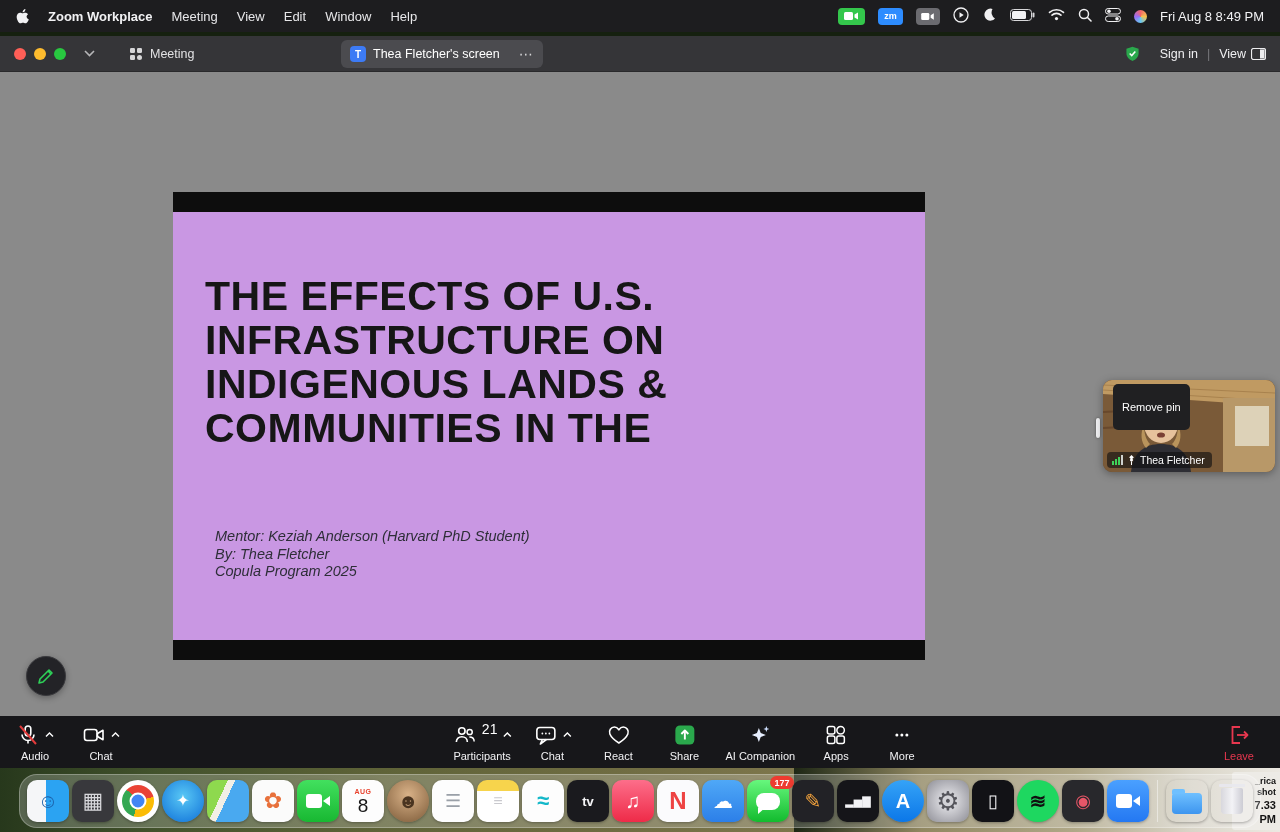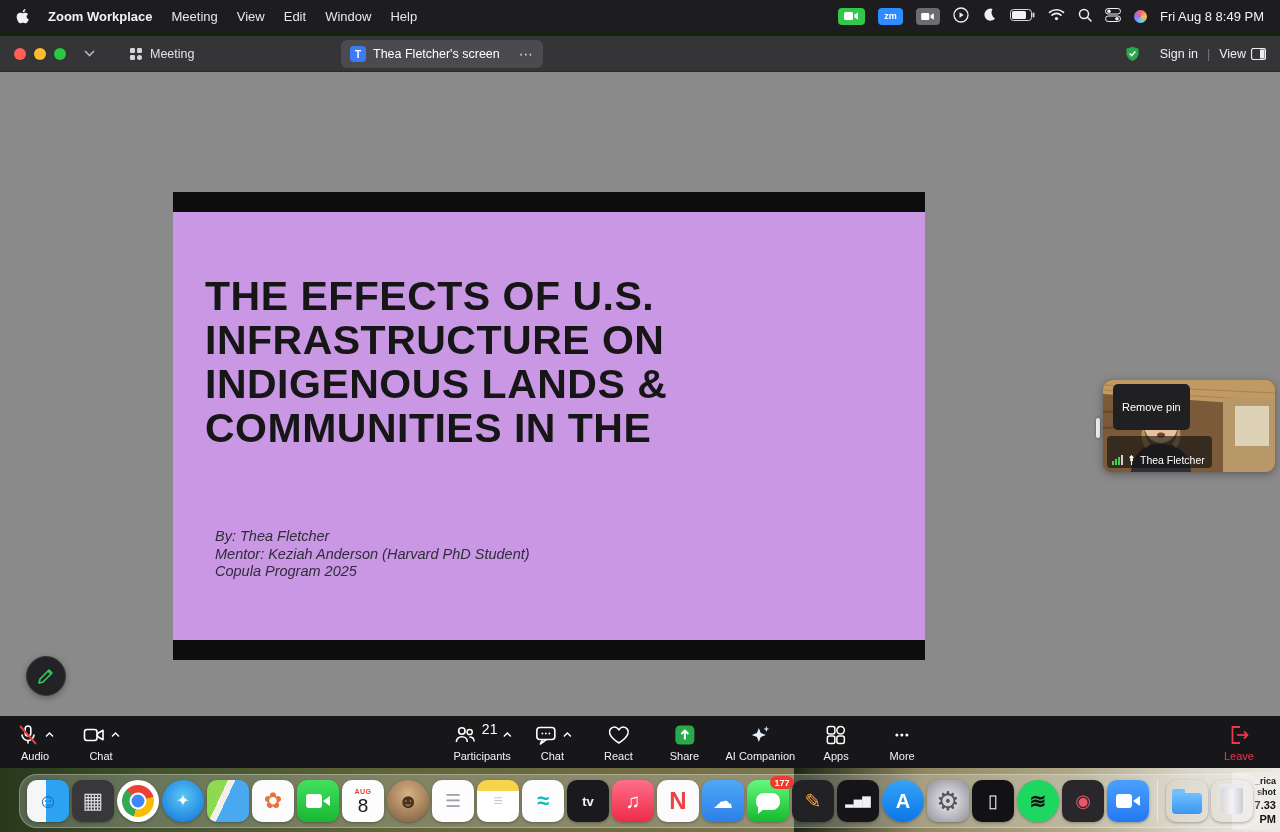--- a/index.html
+++ b/index.html
@@ -53,21 +53,21 @@
                  font-size:41px; line-height:44px; letter-spacing:.5px; }
   .slide-by { position:absolute; left:42px; top:316px; font-style:italic; font-size:14.5px;
               line-height:17.5px; color:#2e2e38; }
 
   
   .pin-video { position:absolute; left:1103px; top:308px; width:172px; height:92px; border-radius:9px;
                overflow:hidden; background:#6b4a2e; box-shadow:0 2px 8px rgba(0,0,0,.35); }
   .remove-pin { position:absolute; left:10px; top:4px; background:#202022; color:#fff; font-size:11px;
                 padding:17px 9px; border-radius:5px; z-index:2; }
   .pin-name { position:absolute; left:4px; bottom:4px; background:rgba(14,14,16,.62); border-radius:4px;
-              display:flex; align-items:center; gap:4px; padding:18px 7px 2px 5px; color:#fff; font-size:10.5px; z-index:2;}
+              display:flex; align-items:center; gap:4px; padding:2px 7px 2px 5px; color:#fff; font-size:10.5px; z-index:2;}
   .pin-handle { position:absolute; left:1096px; top:346px; width:4px; height:20px; background:#f2f2f4;
                 border-radius:2px; box-shadow:0 0 3px rgba(0,0,0,.4); }
 
   .annotate-btn { position:absolute; left:26px; top:584px; width:40px; height:40px; border-radius:50%;
                   background:#232327; border:1px solid #3a3a3e; display:flex; align-items:center;
                   justify-content:center; box-shadow:0 2px 6px rgba(0,0,0,.3); }
 
   
   .toolbar { position:absolute; left:0; right:0; bottom:0; height:52px; background:#17171a;
              display:flex; align-items:center; }
@@ -252,22 +252,22 @@
     <div class="slide">
       <div class="slide-bar"></div>
       <div class="slide-main">
         <div class="slide-title">
           <div>THE EFFECTS OF U.S.</div>
           <div>INFRASTRUCTURE ON</div>
           <div>INDIGENOUS LANDS &amp;</div>
           <div>COMMUNITIES IN THE</div>
         </div>
         <div class="slide-by">
+          <div>Mentor: Keziah Anderson (Harvard PhD Student)</div>
           <div>By: Thea Fletcher</div>
-          <div>Mentor: Keziah Anderson (Harvard PhD Student)</div>
           <div>Copula Program 2025</div>
         </div>
       </div>
       <div class="slide-bar"></div>
     </div>
 
     <span class="pin-handle"></span>
     <div class="pin-video">
       <svg width="172" height="92" viewBox="0 0 172 92">
         <rect width="172" height="92" fill="#7a5a38"></rect>

